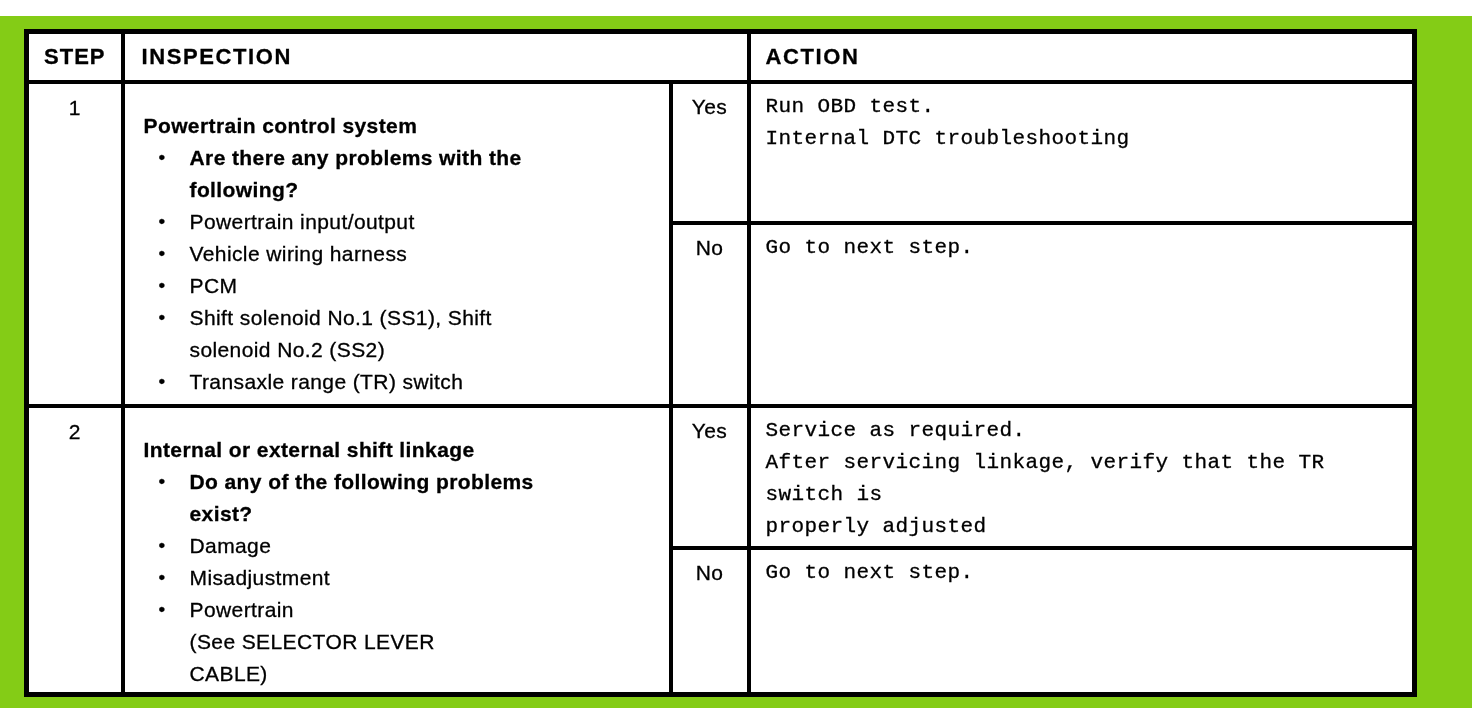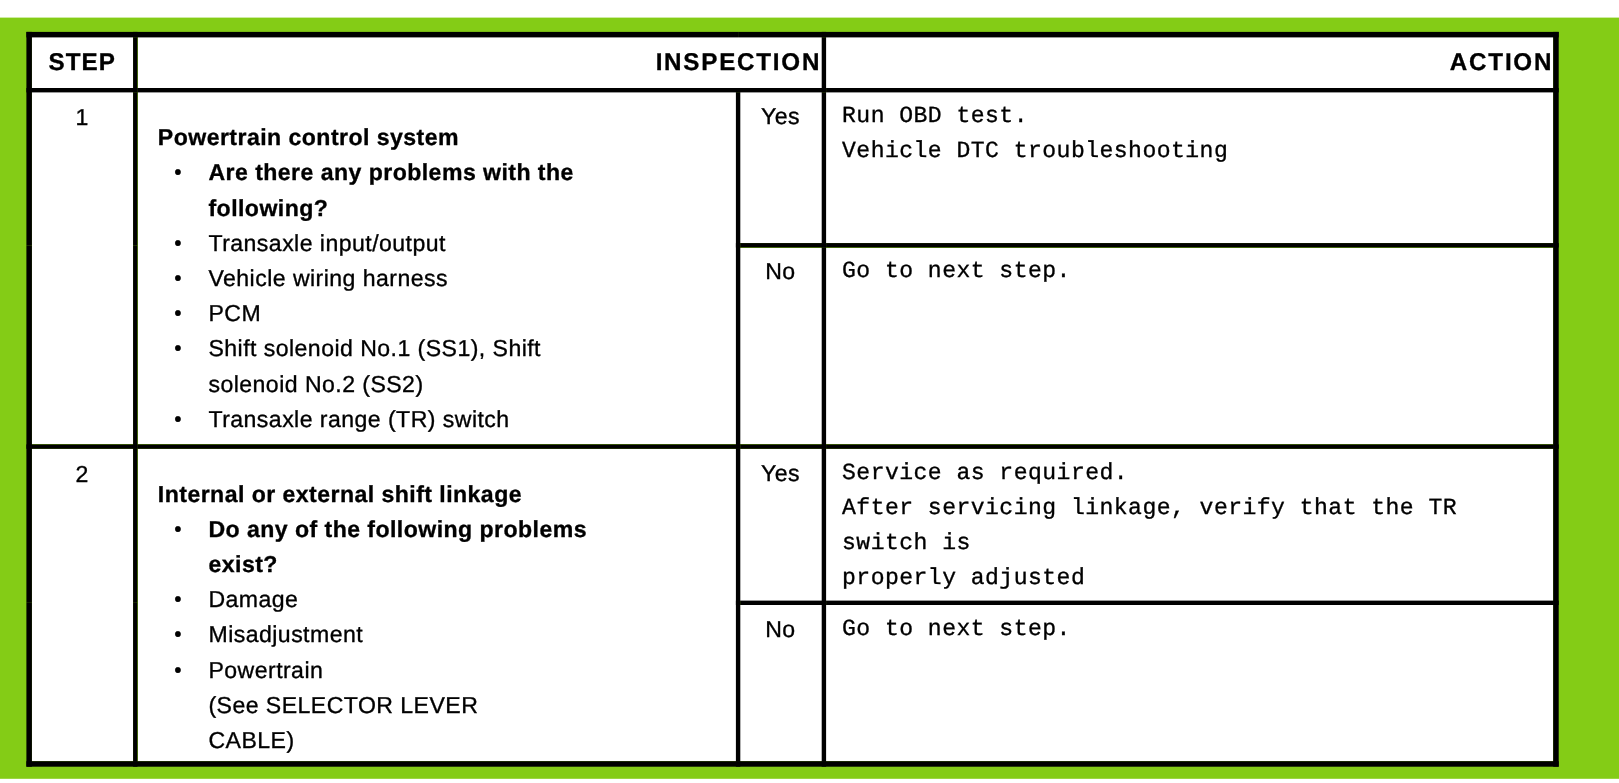--- a/index.html
+++ b/index.html
@@ -44,21 +44,21 @@
     background: #fff;
   }
   tr.hdr { height: 50px; }
   tr.r1a { height: 141px; }
   tr.r1b { height: 183px; }
   tr.r2a { height: 142px; }
   tr.r2b { height: 147px; }
 
   th {
     font-weight: bold;
-    text-align: right;
+    text-align: left;
     vertical-align: middle !important;
     font-size: 22px;
     letter-spacing: 1.6px;
   }
   th.step-h { text-align: center; letter-spacing: 1px; }
   th.insp-h { padding-left: 17px; }
   th.act-h  { padding-left: 15px; }
 
   td.step-cell {
     text-align: center;
@@ -127,21 +127,21 @@
       <td class="step-cell" rowspan="2">1</td>
       <td class="insp-cell" rowspan="2">
         <div class="insp-title">Powertrain control system</div>
         <div class="bullet-row">
           <span class="bullet-dot">•</span>
           <span class="b-text b-bold">Are there any problems with the
 following?</span>
         </div>
         <div class="bullet-row">
           <span class="bullet-dot">•</span>
-          <span class="b-text">Transaxle input/output</span>
+          <span class="b-text">Powertrain input/output</span>
         </div>
         <div class="bullet-row">
           <span class="bullet-dot">•</span>
           <span class="b-text">Vehicle wiring harness</span>
         </div>
         <div class="bullet-row">
           <span class="bullet-dot">•</span>
           <span class="b-text">PCM</span>
         </div>
         <div class="bullet-row">
@@ -152,21 +152,21 @@
         <div class="bullet-row">
           <span class="bullet-dot">•</span>
           <span class="b-text">Transaxle range (TR) switch</span>
         </div>
       </td>
       <td class="yn-cell">
         <span>Yes</span>
       </td>
       <td class="act-cell">
         <div class="action-line">Run OBD test.</div>
-        <div class="action-line">Vehicle DTC troubleshooting</div>
+        <div class="action-line">Internal DTC troubleshooting</div>
       </td>
     </tr>
 
     <tr class="r1b">
       <td class="yn-cell">
         <span>No</span>
       </td>
       <td class="act-cell">
         <div class="action-line">Go to next step.</div>
       </td>

